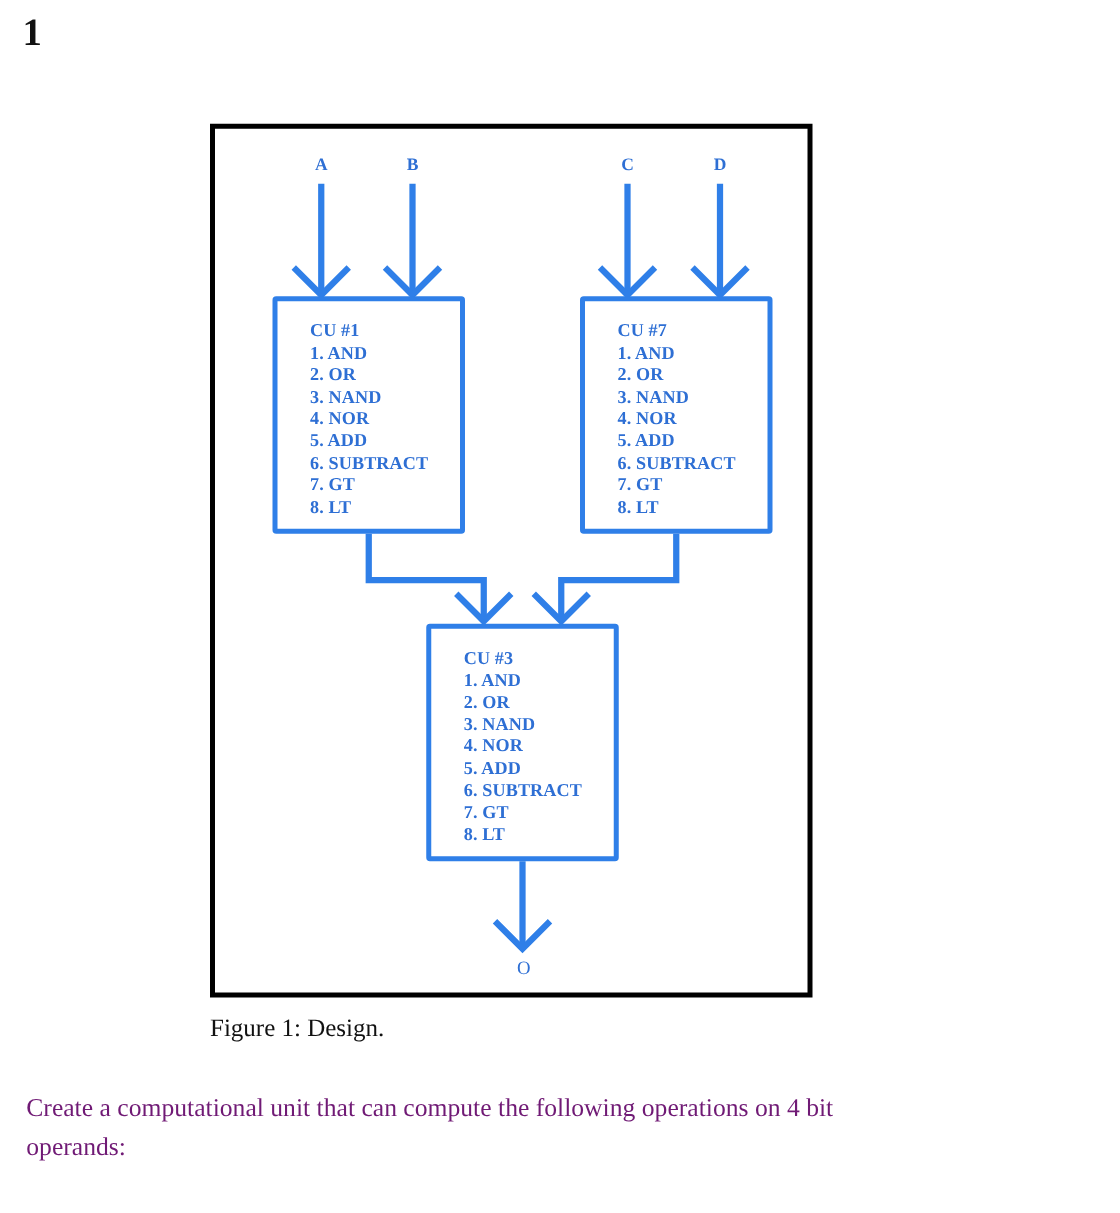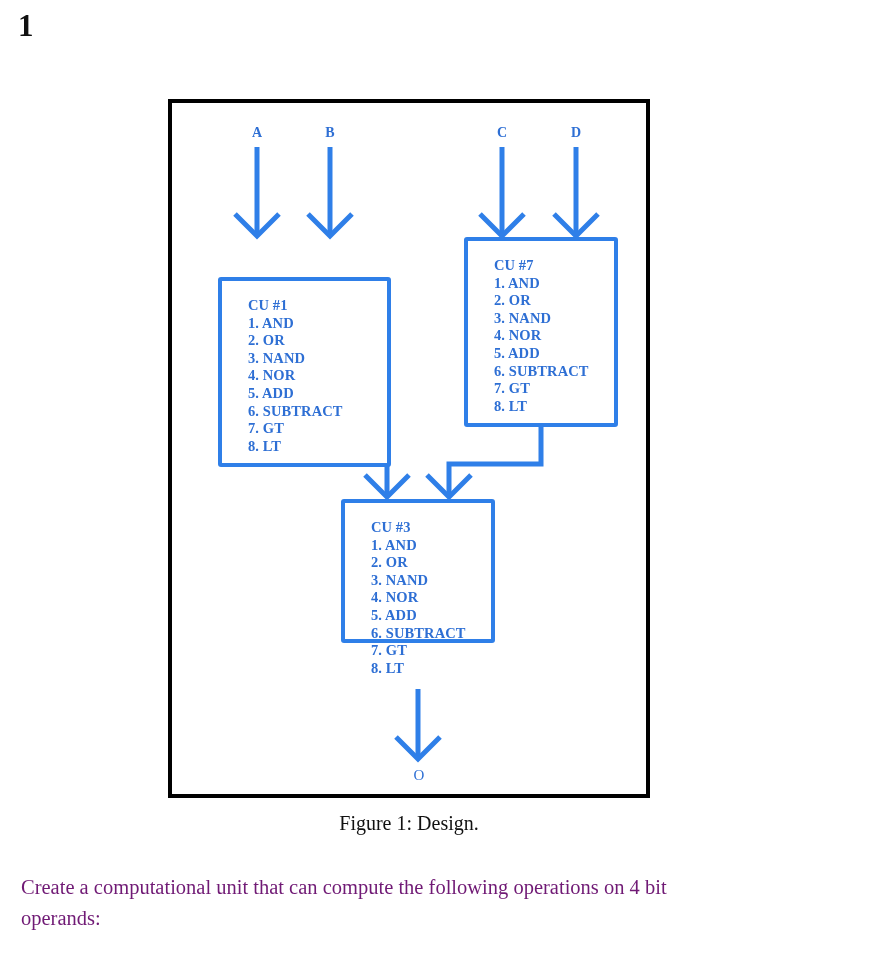--- a/index.html
+++ b/index.html
@@ -70,23 +70,23 @@
   .cu-title,
   .cu-op {
     color: #2E6FD4;
     font-weight: bold;
     font-size: 14.5px;
     line-height: 17.6px;
     letter-spacing: 0.1px;
     white-space: nowrap;
   }
 
-  #cu-box-1 { left: 46px; top: 134px; width: 173px; height: 190px; margin-top: 40px; }
+  #cu-box-1 { left: 46px; top: 134px; width: 154px; height: 190px; }
   #cu-box-2 { left: 292px; top: 134px; width: 154px; height: 190px; }
-  #cu-box-3 { left: 169px; top: 396px; width: 154px; height: 144px; }
+  #cu-box-3 { left: 169px; top: 396px; width: 154px; height: 190px; }
 
   
   .port-label {
     position: absolute;
     color: #2E6FD4;
     font-weight: bold;
     font-size: 14px;
     z-index: 4;
     text-align: center;
     width: 24px;
@@ -96,21 +96,20 @@
   #port-c { left: 318px; top: 22px; }
   #port-d { left: 392px; top: 22px; }
   #port-o { left: 235px; top: 664px; font-weight: normal; font-size: 15px; }
 
   
   .figure-caption {
     position: absolute;
     left: 168px;
     top: 812px;
     width: 482px;
-    text-align: center;
     font-size: 20px;
     color: #111111;
   }
 
   
   .body-text {
     position: absolute;
     left: 21px;
     top: 872px;
     width: 700px;

